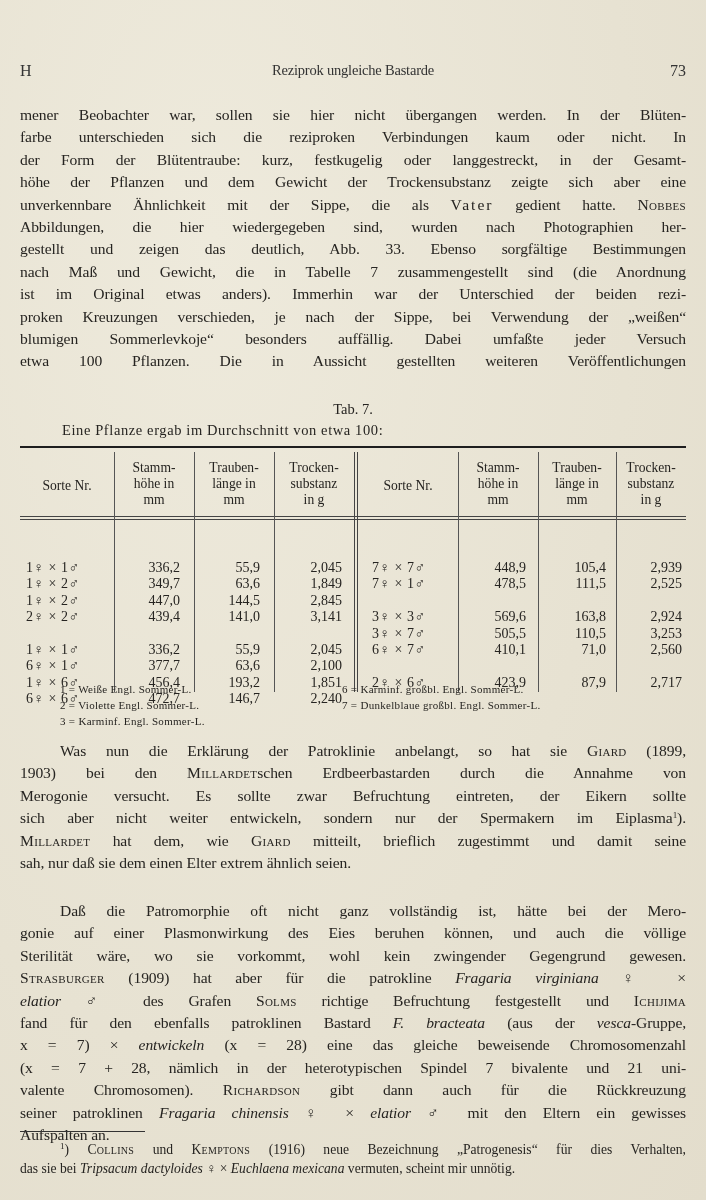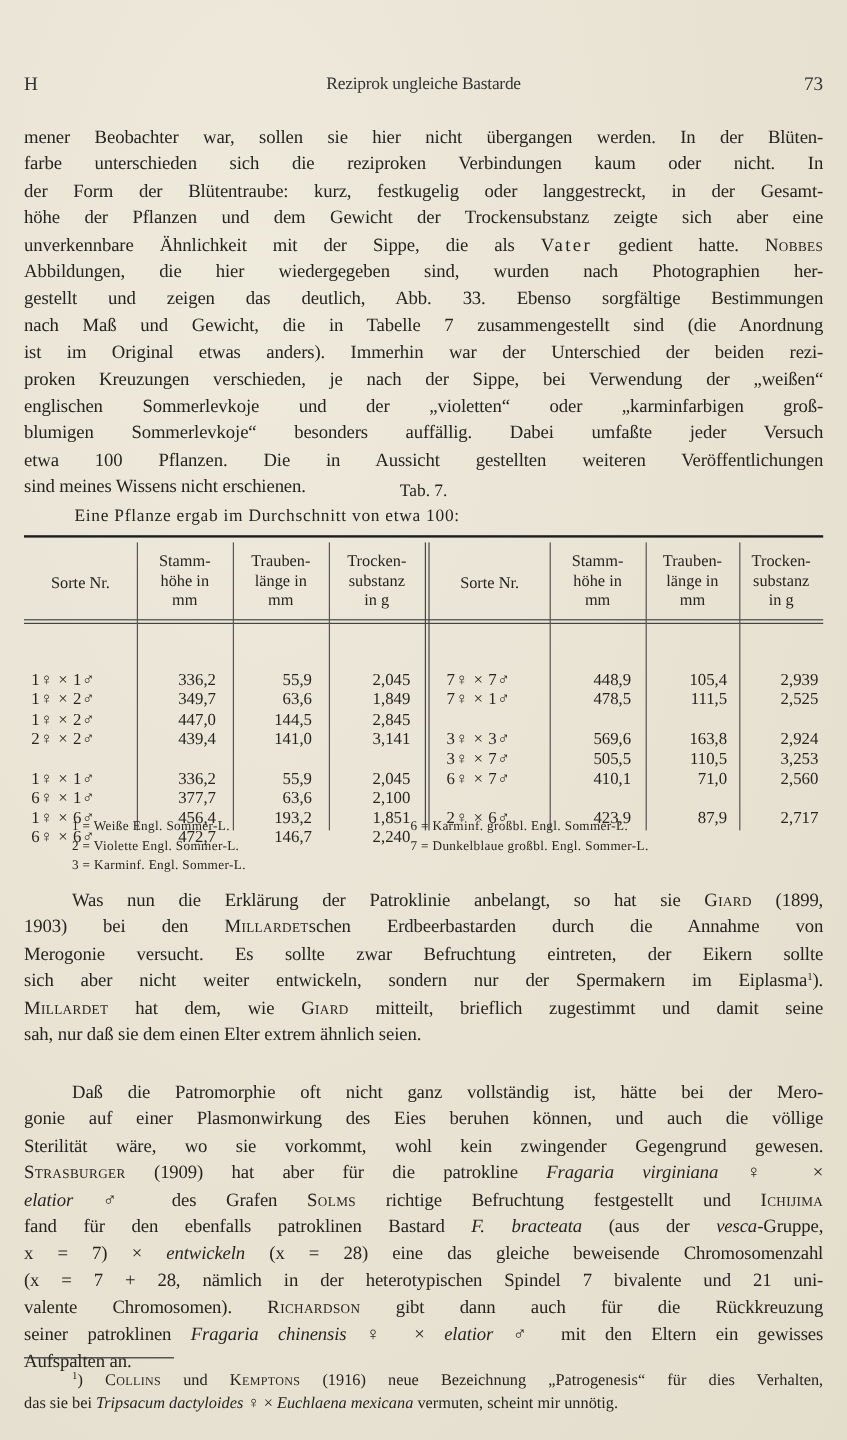--- a/index.html
+++ b/index.html
@@ -72,24 +72,22 @@
     <span class="line">mener Beobachter war, sollen sie hier nicht übergangen werden. In der Blüten-</span>
     <span class="line">farbe unterschieden sich die reziproken Verbindungen kaum oder nicht. In</span>
     <span class="line">der Form der Blütentraube: kurz, festkugelig oder langgestreckt, in der Gesamt-</span>
     <span class="line">höhe der Pflanzen und dem Gewicht der Trockensubstanz zeigte sich aber eine</span>
     <span class="line"><span>unverkennbare Ähnlichkeit mit der Sippe, die als </span><span class="sp">Vater</span><span> gedient hatte. </span><span class="sc">Nobbes</span></span>
     <span class="line">Abbildungen, die hier wiedergegeben sind, wurden nach Photographien her-</span>
     <span class="line">gestellt und zeigen das deutlich, Abb. 33. Ebenso sorgfältige Bestimmungen</span>
     <span class="line">nach Maß und Gewicht, die in Tabelle 7 zusammengestellt sind (die Anordnung</span>
     <span class="line">ist im Original etwas anders). Immerhin war der Unterschied der beiden rezi-</span>
     <span class="line">proken Kreuzungen verschieden, je nach der Sippe, bei Verwendung der „weißen“</span>
-    <span class="line">englischen Sommerlevkoje und der „violetten“ oder „karminfarbigen groß-</span>
     <span class="line">blumigen Sommerlevkoje“ besonders auffällig. Dabei umfaßte jeder Versuch</span>
     <span class="line">etwa 100 Pflanzen. Die in Aussicht gestellten weiteren Veröffentlichungen</span>
-    <span class="line last">sind meines Wissens nicht erschienen.</span>
   </div>
 
   <div class="tab-title">Tab. 7.</div>
   <div class="tab-caption">Eine Pflanze ergab im Durchschnitt von etwa 100:</div>
 
   <div class="table-wrap">
     <div class="rule-top"></div>
     <div class="hdr">
 
       <div class="cell mid" style="left:0;width:94px">Sorte Nr.</div>

